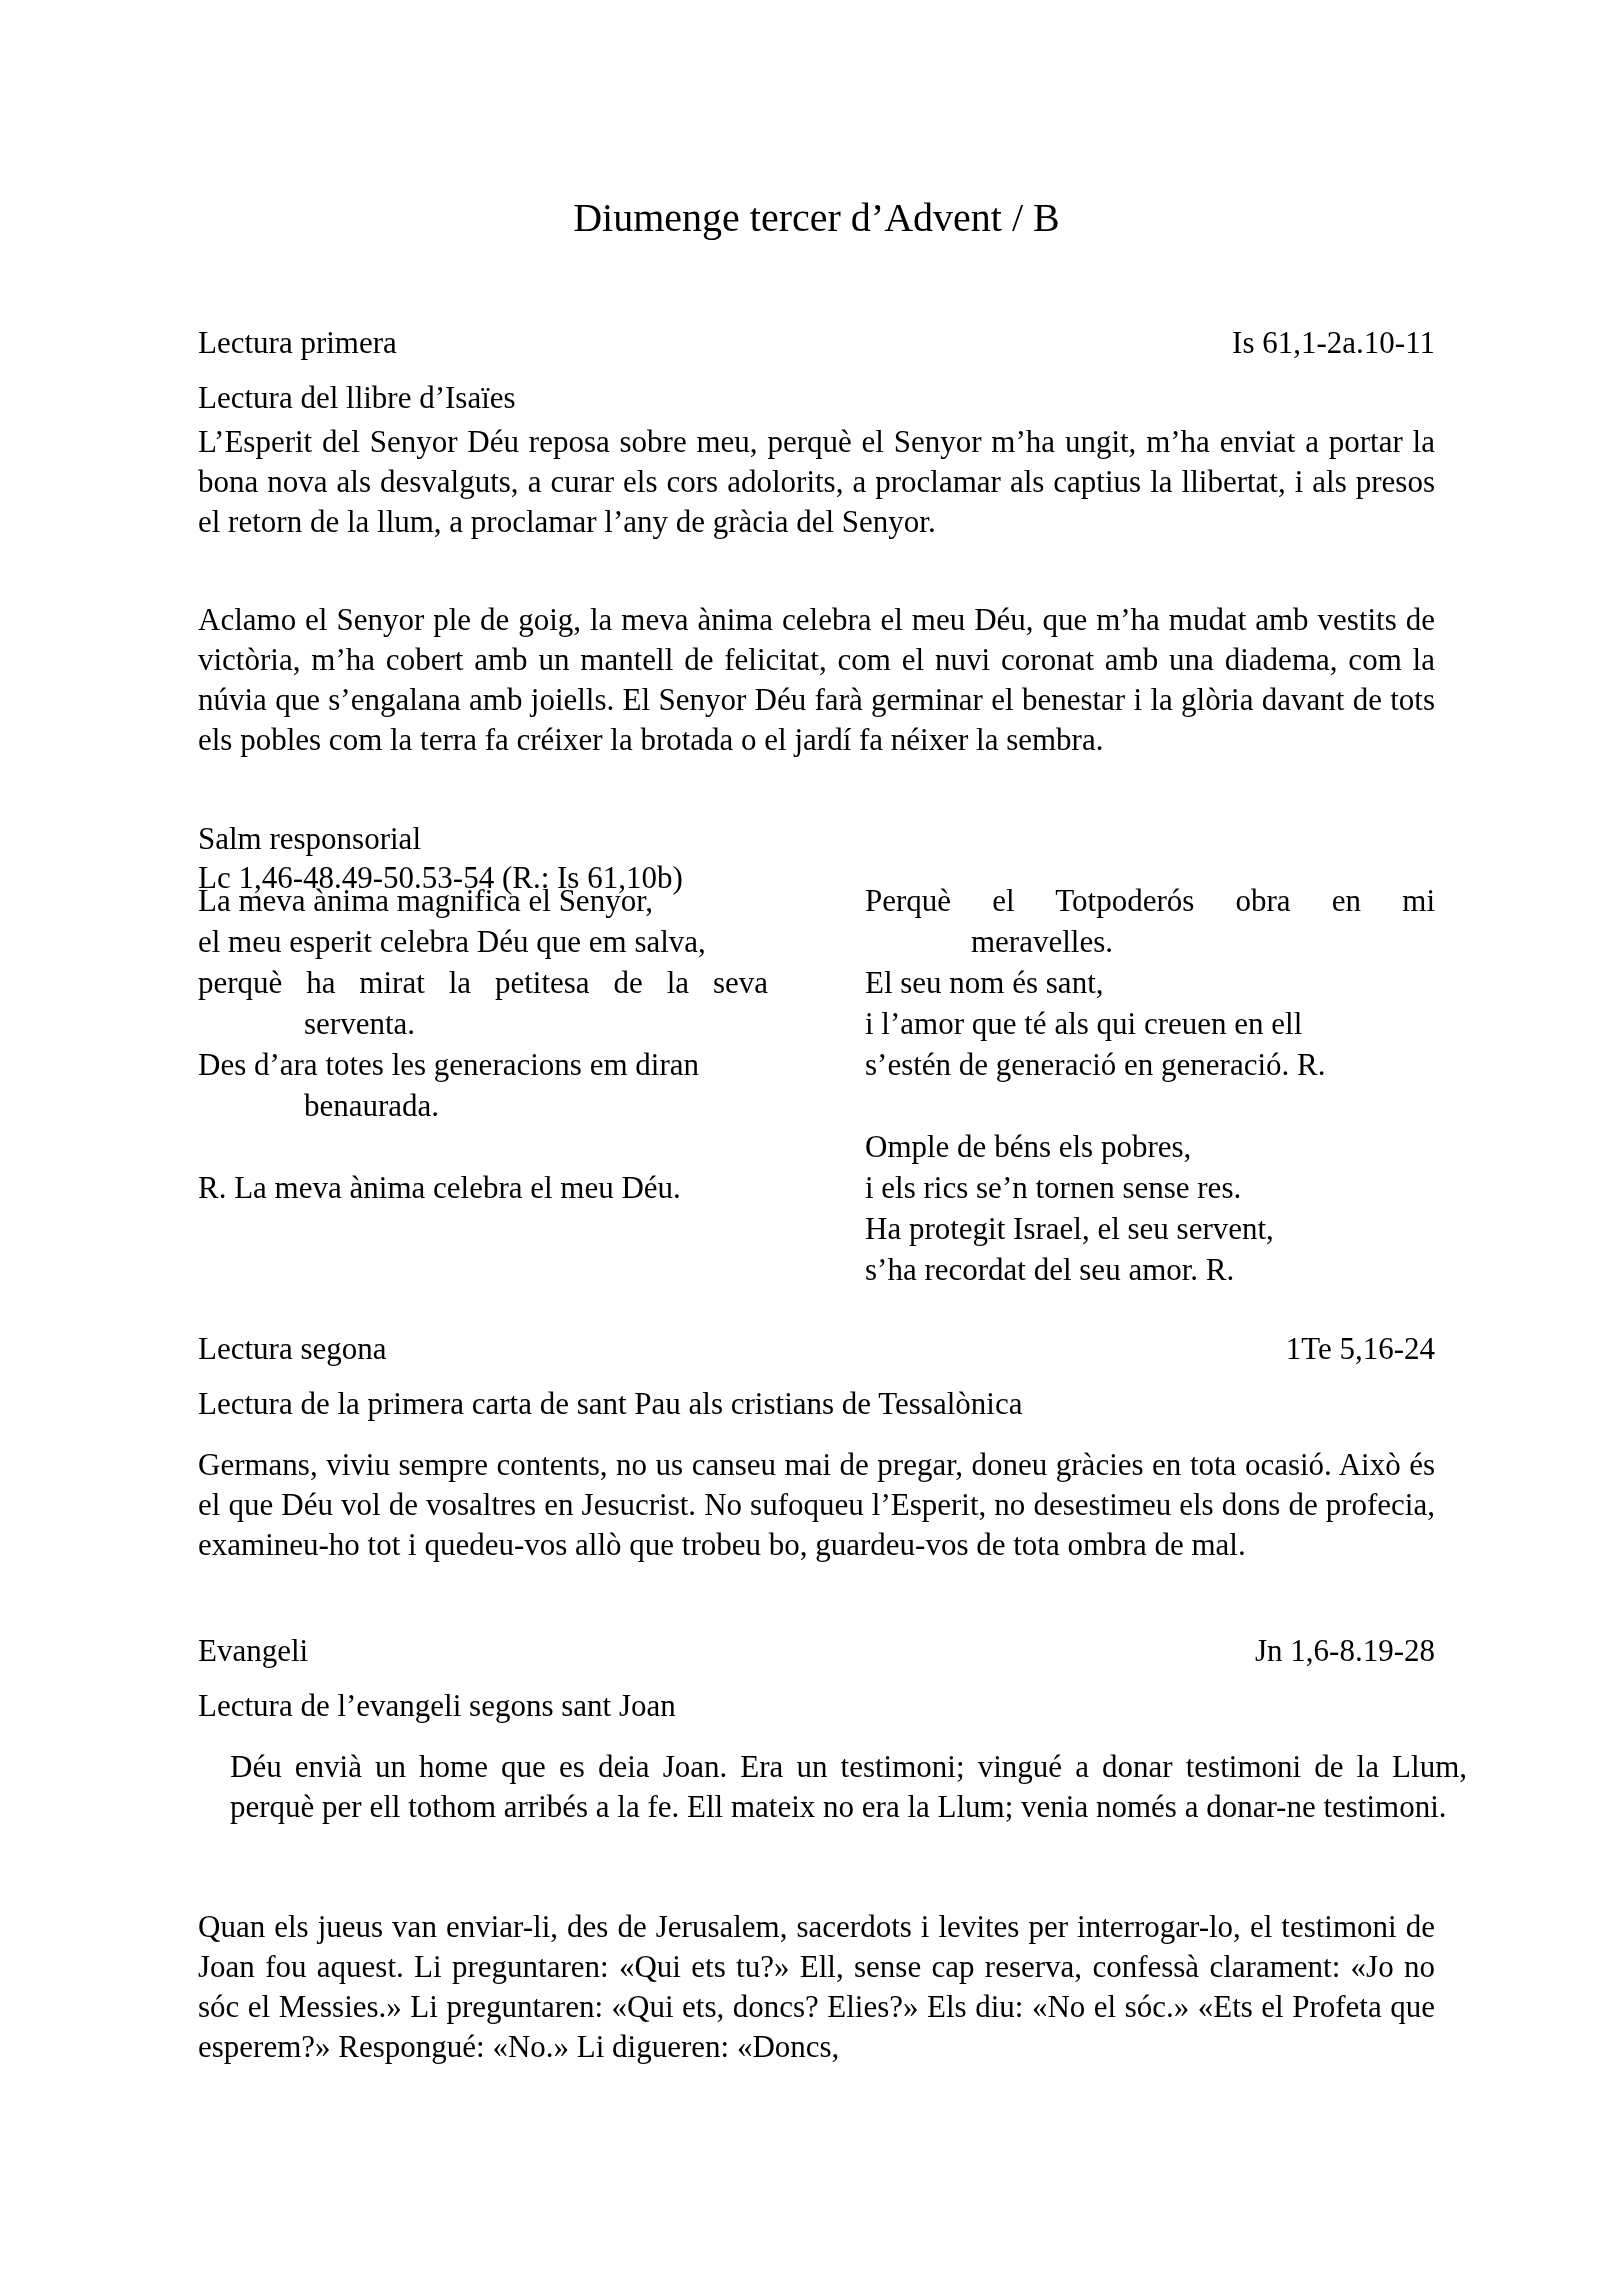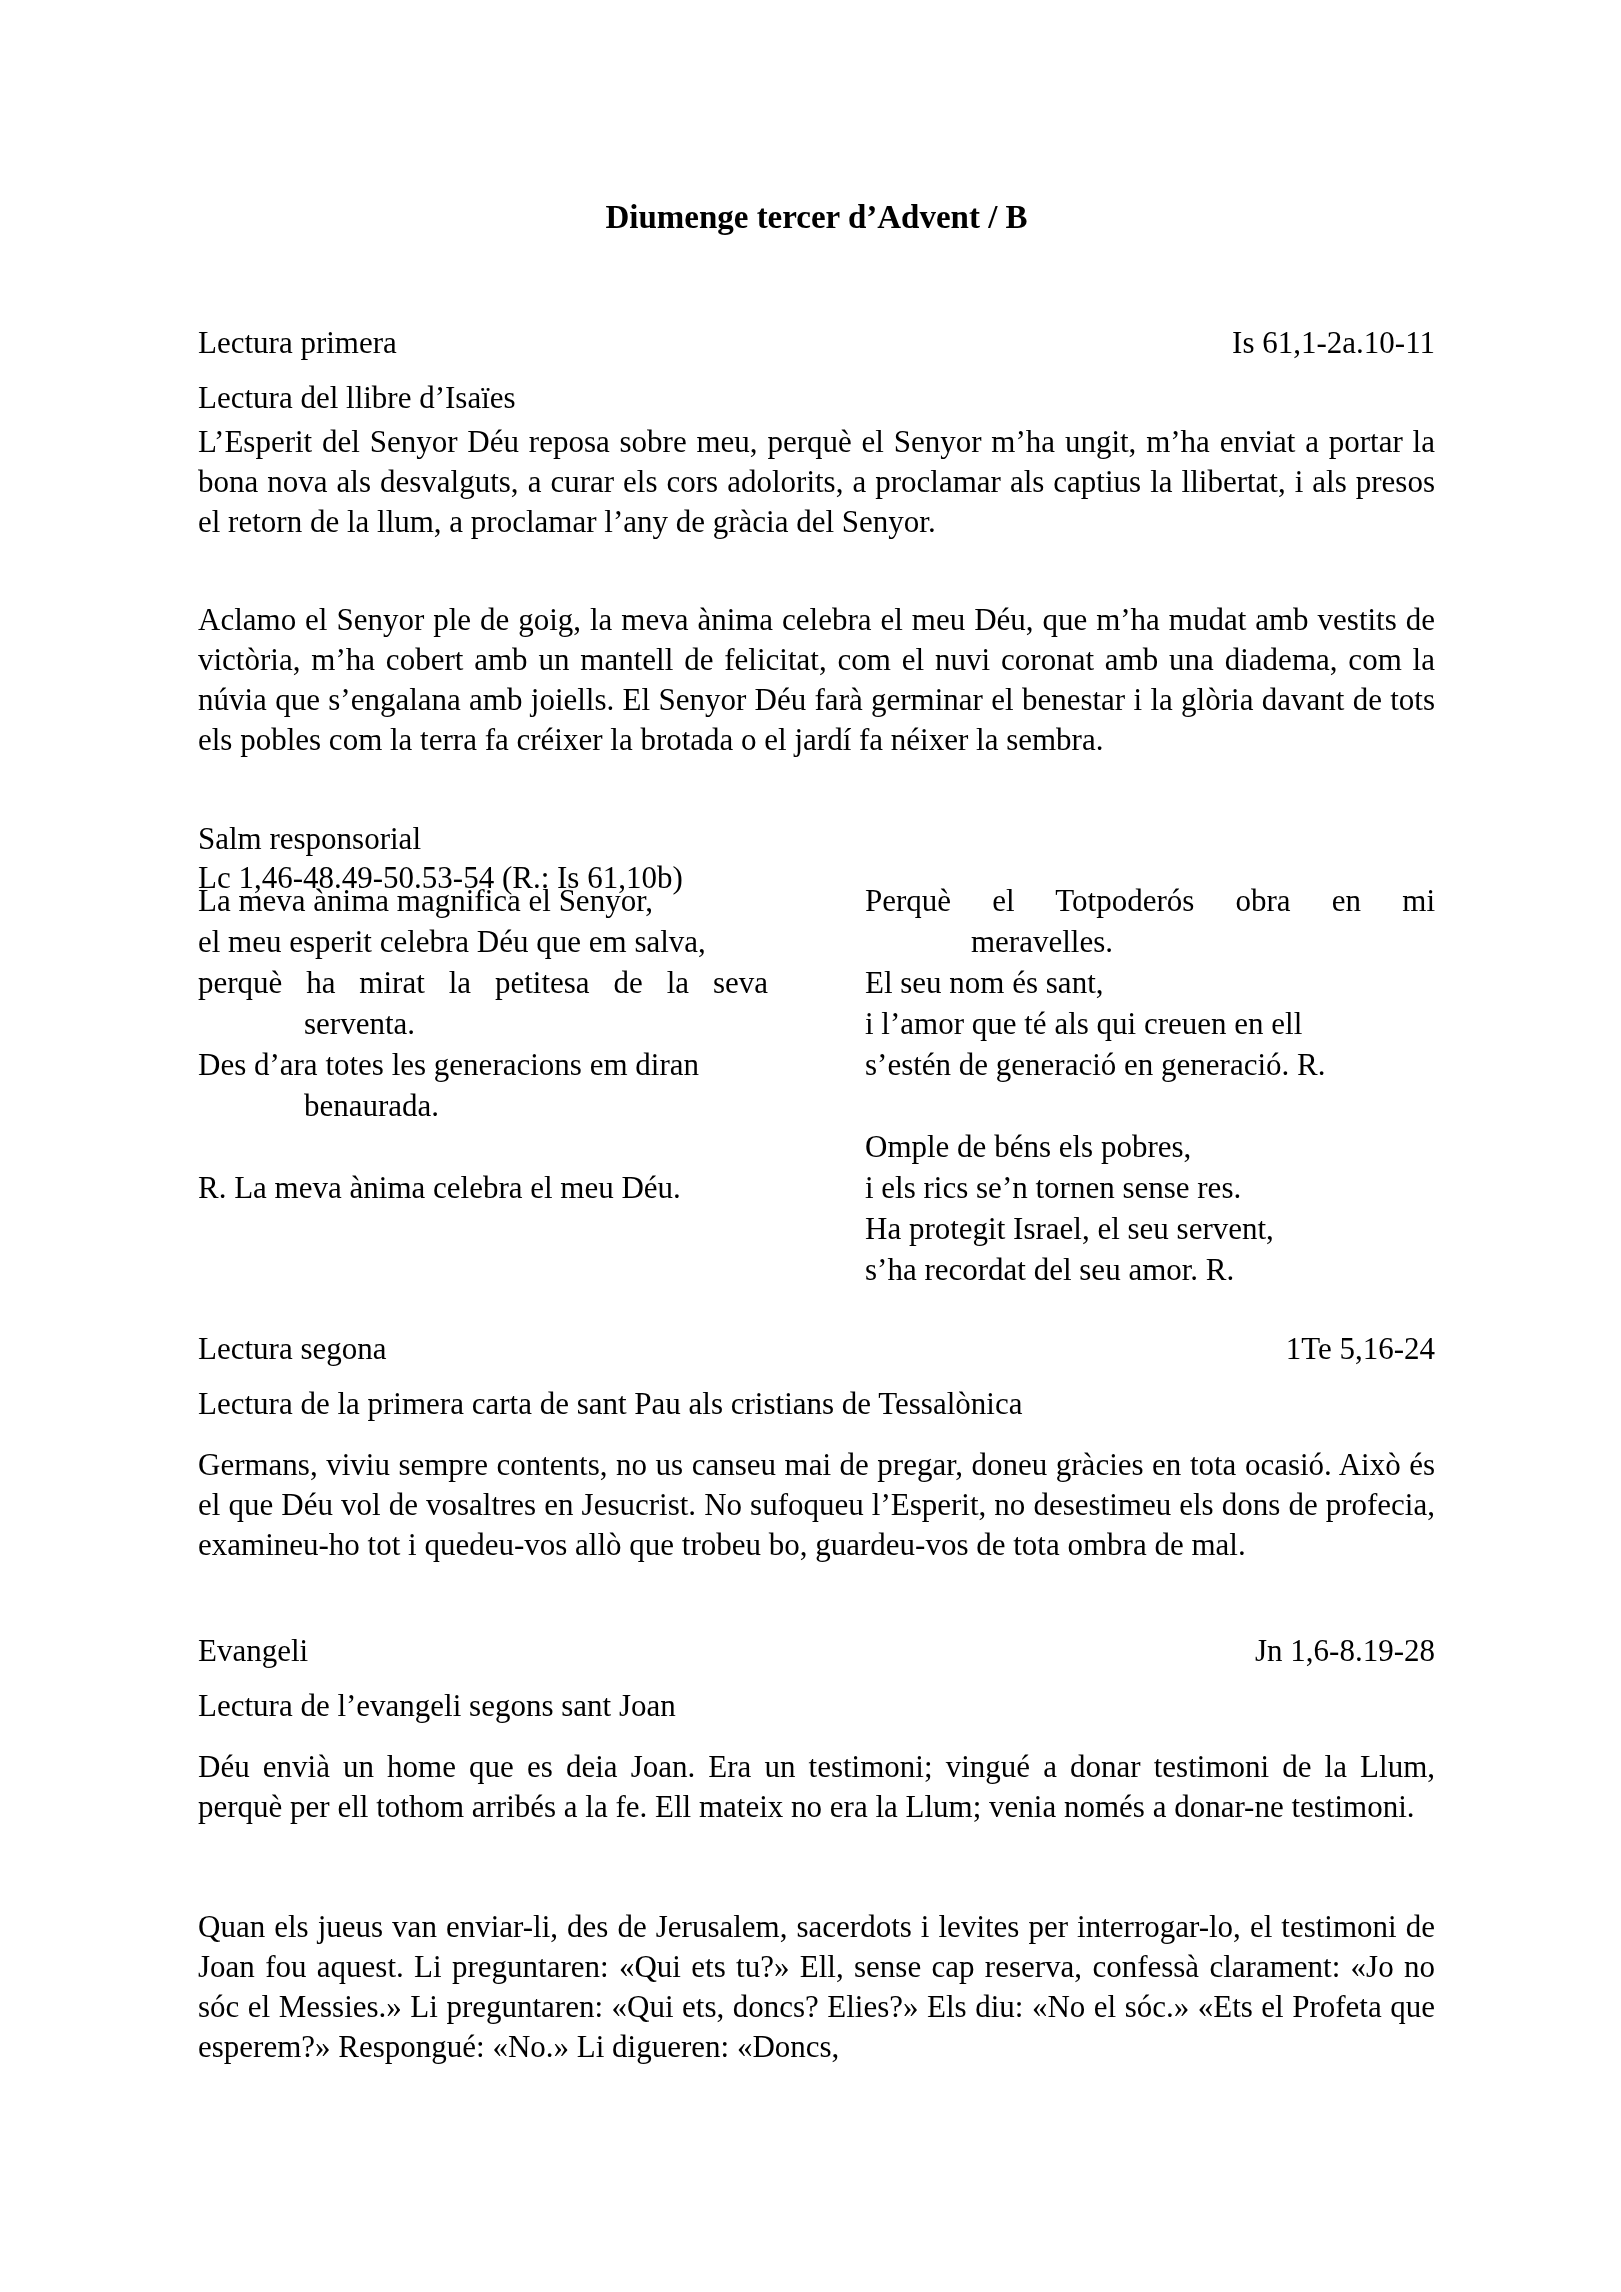--- a/index.html
+++ b/index.html
@@ -1,20 +1,20 @@
 <!DOCTYPE html>
 <html><head>
 <meta charset="utf-8">
 <style>
   html, body { margin: 0; padding: 0; background: #ffffff; }
   body { width: 1621px; height: 2293px; position: relative; overflow: hidden;
          font-family: "Liberation Serif", "DejaVu Serif", serif; color: #000; }
   .page { position: absolute; left: 198px; top: 0; width: 1237px; }
   .title { position: absolute; left: 0; width: 1237px; top: 198px; text-align: center;
-           font-weight: bold; font-size: 33px; line-height: 39px; }
+           font-weight: normal; font-size: 40px; line-height: 39px; }
   .sec-head { position: absolute; left: 0; width: 1237px; display: flex; justify-content: space-between;
               font-size: 31px; line-height: 39px; }
   .sec-head .name { font-weight: normal; }
   .intro { position: absolute; left: 0; font-size: 31px; line-height: 39px; }
   .para { position: absolute; left: 0; width: 1237px; font-size: 31px; line-height: 40px;
           text-align: justify; }
   .psalm-col { position: absolute; font-size: 31px; line-height: 41px; width: 570px; }
   .psalm-col .line { text-align: justify; text-align-last: left; padding-left: 0; text-indent: 0; }
   .psalm-col .line.justify { text-align-last: justify; }
   .psalm-col .cont { padding-left: 106px; }
@@ -69,17 +69,17 @@
     <span>1Te 5,16-24</span>
   </div>
   <div class="intro" style="top:1384px;">Lectura de la primera carta de sant Pau als cristians de Tessalònica</div>
   <div class="para" style="top:1445px;">Germans, viviu sempre contents, no us canseu mai de pregar, doneu gràcies en tota ocasió. Això és el que Déu vol de vosaltres en Jesucrist. No sufoqueu l’Esperit, no desestimeu els dons de profecia, examineu-ho tot i quedeu-vos allò que trobeu bo, guardeu-vos de tota ombra de mal.</div>
 
   <div class="sec-head" style="top:1631px;">
     <span class="name">Evangeli</span>
     <span>Jn 1,6-8.19-28</span>
   </div>
   <div class="intro" style="top:1686px;">Lectura de l’evangeli segons sant Joan</div>
-  <div class="para" style="top:1747px;">Déu envià un home que es deia Joan. Era un testimoni; vingué a donar testimoni de la Llum, perquè per ell tothom arribés a la fe. Ell mateix no era la Llum; venia només a donar-ne testimoni.</div>
+  <div class="para" style="top:1747px;margin-left:32px;">Déu envià un home que es deia Joan. Era un testimoni; vingué a donar testimoni de la Llum, perquè per ell tothom arribés a la fe. Ell mateix no era la Llum; venia només a donar-ne testimoni.</div>
   <div class="para" style="top:1907px;">Quan els jueus van enviar-li, des de Jerusalem, sacerdots i levites per interrogar-lo, el testimoni de Joan fou aquest. Li preguntaren: «Qui ets tu?» Ell, sense cap reserva, confessà clarament: «Jo no sóc el Messies.» Li preguntaren: «Qui ets, doncs? Elies?» Els diu: «No el sóc.» «Ets el Profeta que esperem?» Respongué: «No.» Li digueren: «Doncs,</div>
 
 </div>
 
 
 </body></html>

